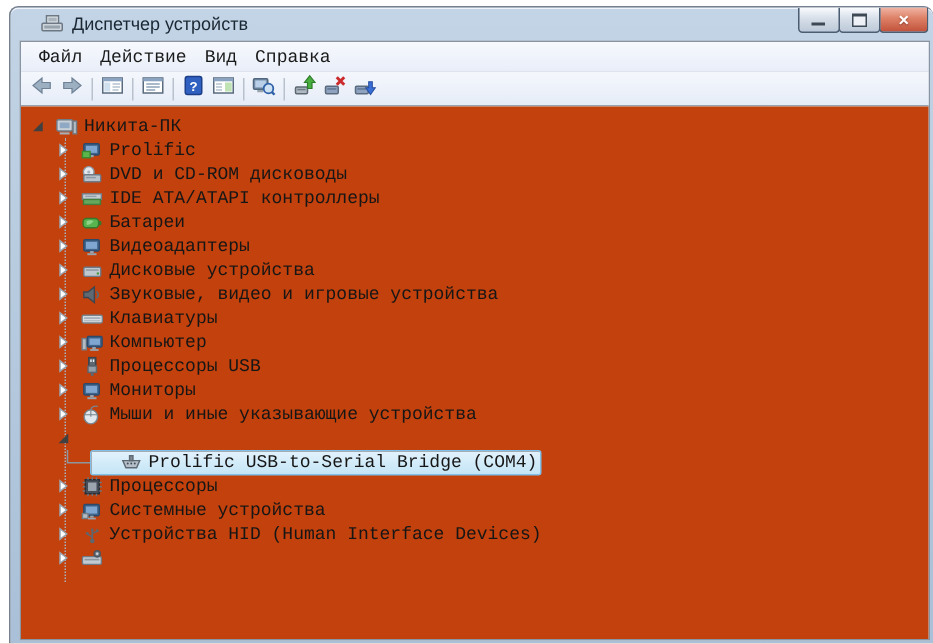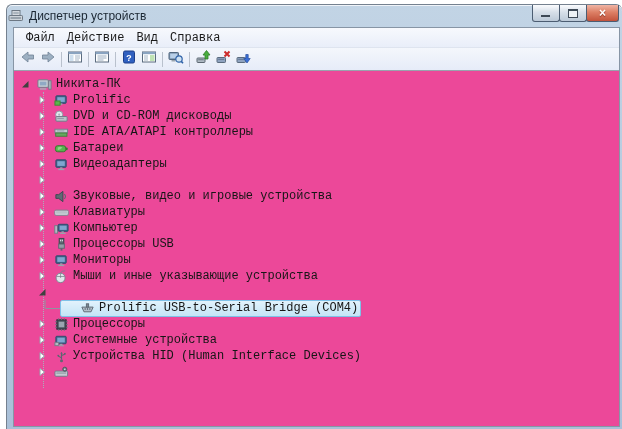--- a/index.html
+++ b/index.html
@@ -5,21 +5,21 @@
   html,body{margin:0;padding:0;width:622px;height:429px;overflow:hidden;
     font-family:"Liberation Sans",sans-serif;background:#fff;}
   .screen{position:relative;width:622px;height:429px;background:#fff;}
 
   
   .window{position:absolute;left:6px;top:4px;right:0;bottom:0;
     background:linear-gradient(#c2d4e5,#a9c0d8);
     border:1px solid #75818f;border-right:none;border-bottom:none;
     border-top-left-radius:6px;border-top-right-radius:6px;
     box-shadow:inset 0 1px 0 rgba(255,255,255,.75);}
-  .titlebar{height:22px;display:flex;align-items:center;padding-left:1px;}
+  .titlebar{height:22px;display:flex;align-items:center;padding-left:20px;}
   .titlebar .ticon{width:16px;height:16px;margin-right:5px;flex:0 0 auto;}
   .titlebar .ttext{font-size:12px;color:#1b2733;white-space:nowrap;}
   .caption{position:absolute;top:0;right:3px;display:flex;}
   .cap{width:26px;height:16px;border:1px solid #4c5d72;border-top:none;
     border-radius:0 0 3px 3px;margin-left:-1px;position:relative;
     background:linear-gradient(#fbfcfe,#d7dfe9 45%,#bcc9d8);cursor:default;}
   .cap.close{width:31px;background:linear-gradient(#f0b5a5,#dd8066 45%,#c2523b);}
   .glyph-min{position:absolute;left:8px;bottom:4px;width:9px;height:2px;background:#3e4956;}
   .glyph-max{position:absolute;left:8px;top:4px;width:8px;height:6px;
     border:1px solid #3e4956;border-top-width:2px;background:#eef2f6;}
@@ -32,21 +32,21 @@
     background:#fff;border:1px solid #8795a5;display:flex;flex-direction:column;font-family:Liberation Mono, monospace;}
   .menubar{height:19px;display:flex;align-items:center;padding-left:6px;
     background:linear-gradient(#f7f9fd,#e9eef9);border-bottom:1px solid #dee4ef;}
   .menu-item{font-size:12px;color:#1a1a1a;padding:1px 6px;cursor:default;}
   .toolbar{height:22px;display:flex;align-items:center;padding-left:4px;
     background:linear-gradient(#f4f7fc,#e6ecf8);border-bottom:1px solid #98a2ad;}
   .tb-btn{width:20px;height:19px;display:flex;align-items:center;justify-content:center;}
   .tb-sep{width:1px;height:15px;background:#b9c1cd;margin:0 3px;}
 
   
-  .tree{flex:1;position:relative;background:#ec4899;padding:5px 0 0 6px;overflow:hidden;}
+  .tree{flex:1;position:relative;background:#c2410c;padding:5px 0 0 6px;overflow:hidden;}
   .guide{position:absolute;left:29px;top:21px;height:296px;border-left:1px dotted #a7b1bb;}
   .tree-row{height:16px;display:flex;align-items:center;position:relative;font-size:12px;color:#161616;}
   .indent{flex:0 0 auto;height:1px;}
   .expander{flex:0 0 14px;height:12px;display:flex;align-items:center;}
   .connector{flex:0 0 16px;height:16px;}
   .sel-wrap{display:flex;align-items:center;padding:0 2px;border:1px solid transparent;border-radius:2px;height:15px;}
   .sel-wrap.selected{background:linear-gradient(#e2f2fc,#c4e5f6);border-color:#7fc1e8;padding-left:19px;}
   .node-icon{width:15px;height:15px;flex:0 0 auto;}
   .node-label{margin-left:4px;white-space:nowrap;}
 </style>
@@ -263,20 +263,28 @@
               <span class="node-label">Видеоадаптеры</span>
             </span>
           </div>
           <div class="tree-row">
             <div class="indent" style="width: 17px;"></div>
             <span class="expander">
               <svg width="10" height="10" viewBox="0 0 10 10">
                 <polygon points="3,1.5 3,8.5 7.5,5" fill="#ffffff" stroke="#9aa4ae"></polygon>
               </svg>
             </span>
+            <span class="sel-wrap">
+              <span class="node-icon"><svg width="15" height="15" viewBox="0 0 16 16" xmlns="http://www.w3.org/2000/svg">
+                  <rect x="2" y="5.5" width="12" height="6.5" rx="1" fill="#bfc7cf" stroke="#6f7a86"></rect>
+                  <rect x="3.5" y="7" width="9" height="1" fill="#8c97a1"></rect>
+                  <circle cx="12" cy="10" r="0.9" fill="#4f9a47"></circle>
+                </svg></span>
+              <span class="node-label">Дисковые устройства</span>
+            </span>
           </div>
           <div class="tree-row">
             <div class="indent" style="width: 17px;"></div>
             <span class="expander">
               <svg width="10" height="10" viewBox="0 0 10 10">
                 <polygon points="3,1.5 3,8.5 7.5,5" fill="#ffffff" stroke="#9aa4ae"></polygon>
               </svg>
             </span>
             <span class="sel-wrap">
               <span class="node-icon"><svg width="15" height="15" viewBox="0 0 16 16" xmlns="http://www.w3.org/2000/svg">

